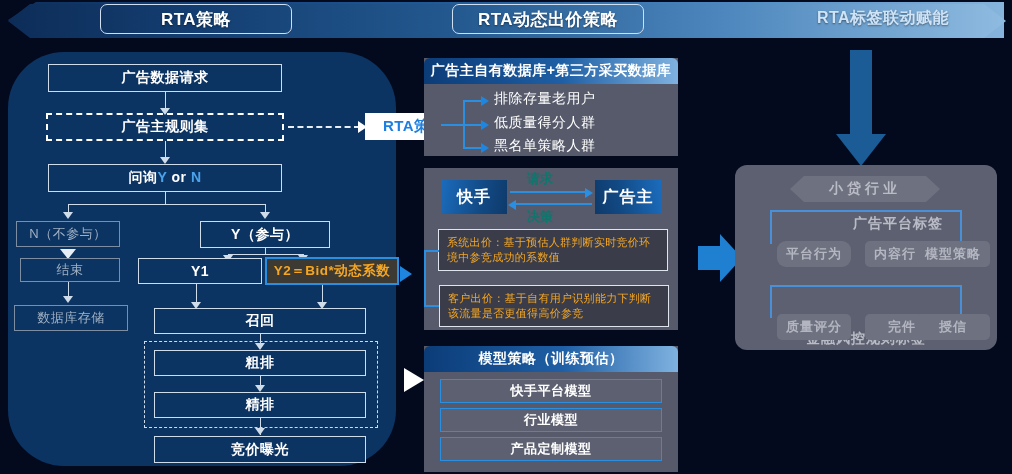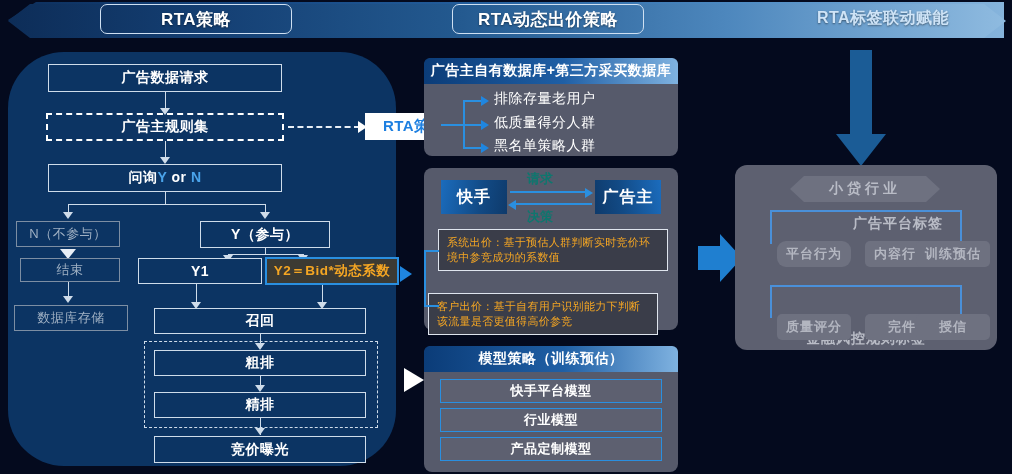--- a/index.html
+++ b/index.html
@@ -74,21 +74,21 @@
 
   
   .rta-callout{
     position:absolute;background:#ffffff;
     display:flex;align-items:center;justify-content:center;
     color:#1d7fe0;font-weight:bold;font-size:15px;letter-spacing:.5px;
   }
 
   
   .gray-card{
-    position:absolute;background:#565a6b;border-radius:8px;box-sizing:border-box;
+    position:absolute;background:#565a6b;border-radius:0;box-sizing:border-box;
   }
   .card-title{
     position:absolute;left:0;top:0;width:100%;height:26px;
     background:linear-gradient(90deg,#0b3c78 0%,#1f5fa5 55%,#7fb2e0 100%);
     display:flex;align-items:center;justify-content:center;
     color:#ffffff;font-weight:bold;font-size:14px;letter-spacing:.5px;
     border-radius:6px 6px 0 0;
   }
   .seg-item{
     position:absolute;color:#ffffff;font-weight:normal;font-size:14px;
@@ -319,21 +319,21 @@
   <div class="atip-r" style="left:585px;top:188px;"></div>
   <div class="aline" style="left:516px;top:203px;width:76px;"></div>
   <div class="atip-l" style="left:508px;top:200px;"></div>
   <div class="flowlabel" style="left:527px;top:208px;">
     <span>决策</span>
   </div>
 
   <div class="bid-box" style="left:438px;top:229px;width:230px;height:42px;">
     <span>系统出价：基于预估人群判断实时竞价环境中参竞成功的系数值</span>
   </div>
-  <div class="bid-box" style="left:428px;top:285px;width:230px;height:42px;margin-top:8px;">
+  <div class="bid-box" style="left:439px;top:285px;width:230px;height:42px;">
     <span>客户出价：基于自有用户识别能力下判断该流量是否更值得高价参竞</span>
   </div>
   <div style="position:absolute;left:424px;top:250px;width:1.5px;height:56px;background:#2a8fe0;"></div>
   <div style="position:absolute;left:424px;top:250px;width:15px;height:1.5px;background:#2a8fe0;"></div>
   <div style="position:absolute;left:424px;top:305px;width:15px;height:1.5px;background:#2a8fe0;"></div>
 
   <div class="gray-card" style="left:424px;top:346px;width:254px;height:126px;">
     <div class="card-title">
       <span>模型策略（训练预估）</span>
     </div>
@@ -368,21 +368,21 @@
   <div class="grp-label" style="left:735px;top:215px;width:262px;padding-left:32px;">
     <span>广告平台标签</span>
   </div>
   <div class="chip" style="left:777px;top:241px;width:74px;border-radius:9px;">
     <span>平台行为</span>
   </div>
   <div class="chip" style="left:865px;top:241px;width:74px;">
     <span>内容行为</span>
   </div>
   <div class="chip" style="left:916px;top:241px;width:74px;">
-    <span>训练预估</span>
+    <span>模型策略</span>
   </div>
 
   <div style="position:absolute;left:770px;top:285px;width:192px;height:1.5px;background:#4a90d9;"></div>
   <div style="position:absolute;left:770px;top:285px;width:1.5px;height:33px;background:#4a90d9;"></div>
   <div style="position:absolute;left:960px;top:285px;width:1.5px;height:33px;background:#4a90d9;"></div>
   <div class="grp-label" style="left:735px;top:290px;width:262px;margin-top:40px;">
     <span>金融风控规则标签</span>
   </div>
   <div class="chip" style="left:777px;top:314px;width:74px;">
     <span>质量评分</span>

